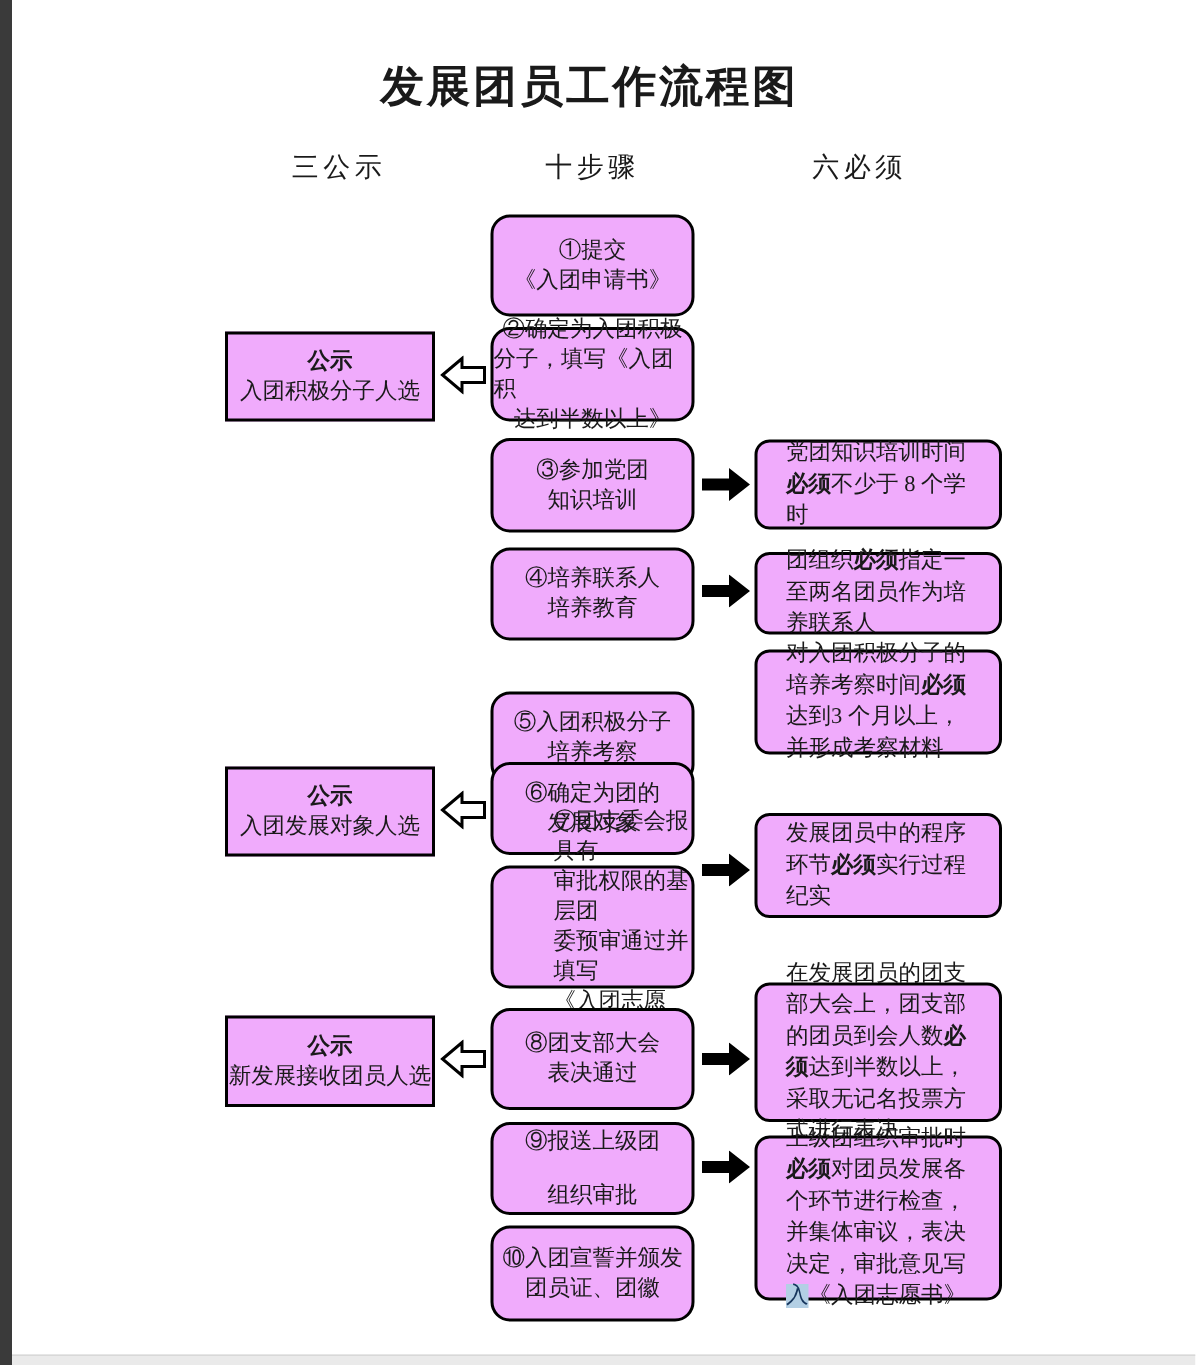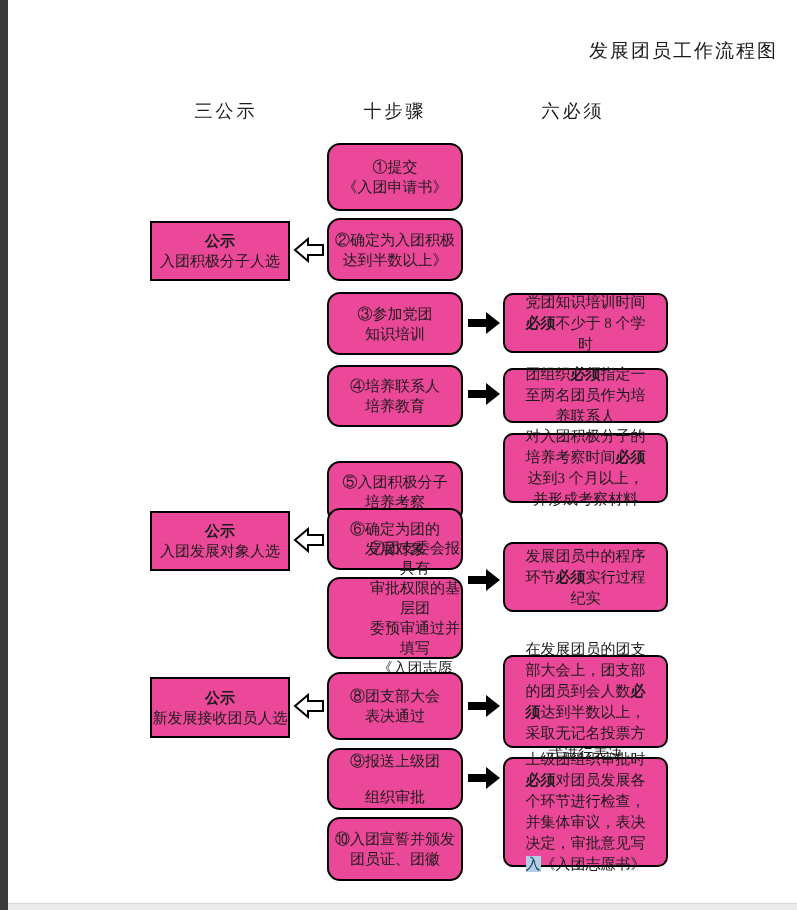--- a/index.html
+++ b/index.html
@@ -6,31 +6,31 @@
   body{
     width:797px;height:910px;position:relative;overflow:hidden;
     background:#ffffff;
     font-family:"Liberation Serif","DejaVu Serif",serif;
     color:#1a1a1a;
   }
   .edge-left{position:absolute;left:0;top:0;width:8px;height:910px;background:#3a3a3a;}
   .edge-bottom{position:absolute;left:8px;top:903px;width:789px;height:7px;background:#eaeaea;border-top:1px solid #d8d8d8;}
   .title{
     position:absolute;left:8px;top:38px;width:770px;
-    text-align:right;font-size:19px;font-weight:normal;letter-spacing:2px;
+    text-align:center;font-size:29px;font-weight:bold;letter-spacing:2px;
   }
   .col-header{
     position:absolute;top:99px;height:26px;
     text-align:center;font-size:18px;letter-spacing:3px;
   }
   .box{
     position:absolute;box-sizing:border-box;
-    border:2px solid #000;background:#ec4899;
+    border:2px solid #000;background:#f0abfc;
     display:flex;flex-direction:column;align-items:center;justify-content:center;
-    text-align:center;
+    text-align:left;
   }
   .step{left:327px;width:136px;border-radius:13px;font-size:15px;line-height:20px;}
   .pub{left:150px;width:140px;border-radius:0;font-size:15px;line-height:21px;}
   .pub .pub-title{font-weight:bold;font-family:"Liberation Sans","DejaVu Sans",sans-serif;font-size:15px;}
   .req{left:503px;width:165px;border-radius:10px;font-size:15px;line-height:21px;padding:2px 19px;}
   .req b{font-weight:bold;}
   .hl{background:#b3cfe4;color:#16355c;}
   .arrow{position:absolute;}
   svg{display:block;}
 </style>
@@ -45,20 +45,21 @@
 <div class="col-header" style="left:151px;width:150px;">三公示</div>
 <div class="col-header" style="left:327px;width:136px;">十步骤</div>
 <div class="col-header" style="left:503px;width:140px;">六必须</div>
 
 <div class="box step" style="top:143px;height:68px;">
     <div>①提交</div>
     <div>《入团申请书》</div>
   </div>
 <div class="box step" style="top:218px;height:63px;">
     <div>②确定为入团积极</div>
+    <div>分子，填写《入团积</div>
     <div>达到半数以上》</div>
   </div>
 <div class="box step" style="top:292px;height:63px;">
     <div>③参加党团</div>
     <div>知识培训</div>
   </div>
 <div class="box step" style="top:365px;height:62px;">
     <div>④培养联系人</div>
     <div>培养教育</div>
   </div>

